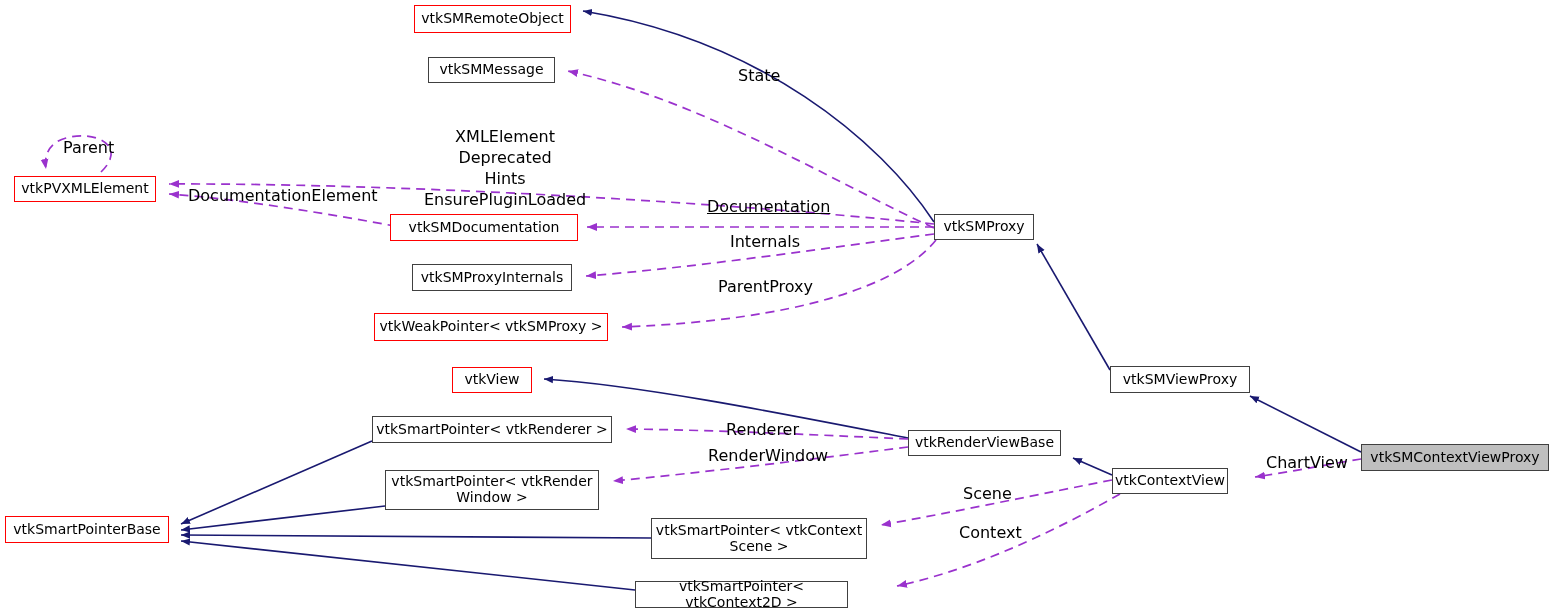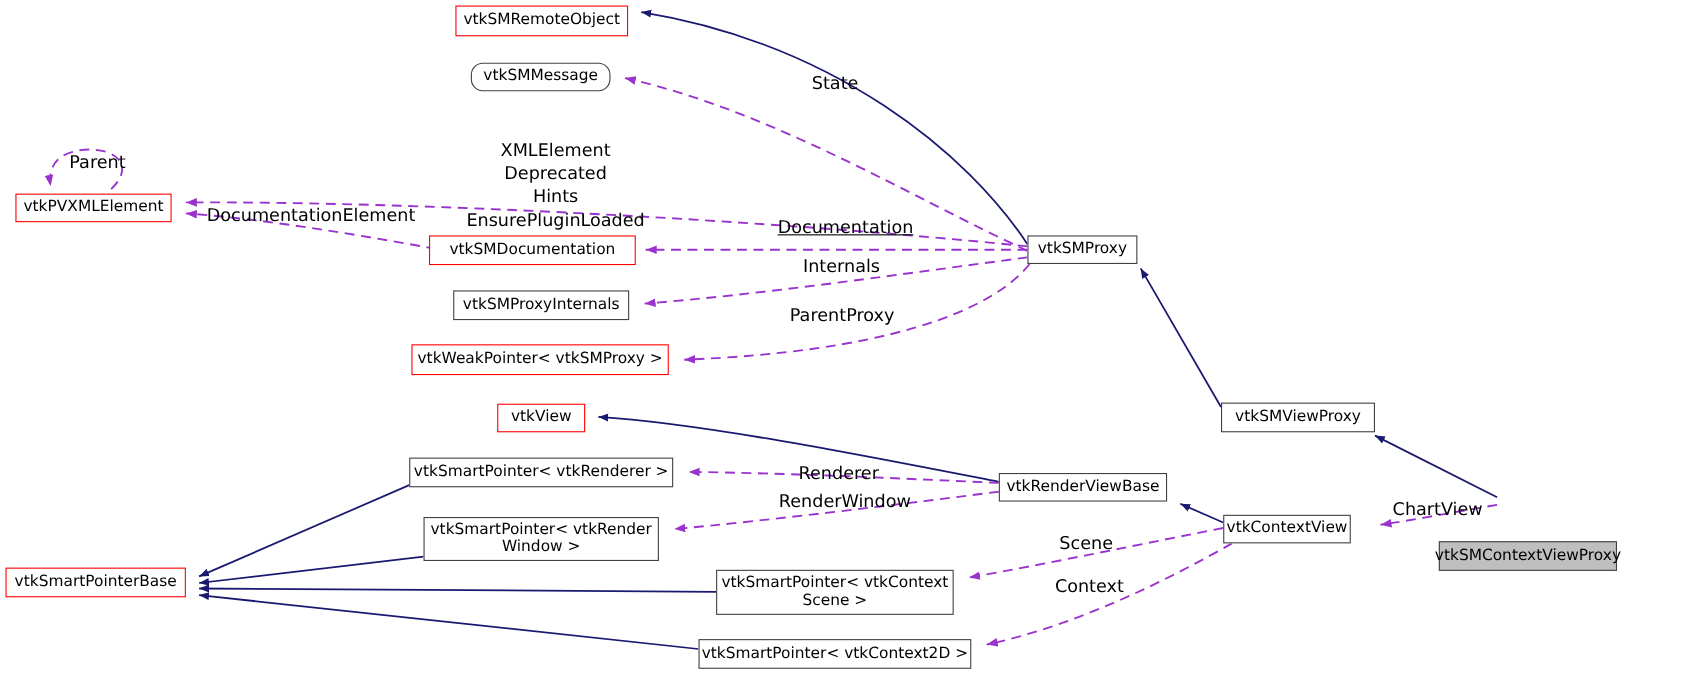--- a/index.html
+++ b/index.html
@@ -75,38 +75,38 @@
       <path d="M936,240 C900,285 800,320 622,327"></path>
       <path d="M908,439 C840,436 720,430 626,429"></path>
       <path d="M908,447 C830,457 700,473 613,481"></path>
       <path d="M1112,480 C1050,492 950,513 881,525"></path>
       <path d="M1120,494 C1060,528 980,568 897,586"></path>
       <path d="M1361,459 C1330,464 1290,472 1255,477"></path>
     </g>
   </svg>
 
   <div class="node red" style="left: 414px; top: 5px; width: 157px; height: 28px;">vtkSMRemoteObject</div>
-  <div class="node black" style="left: 428px; top: 57px; width: 127px; height: 26px; border-radius: 11px;">vtkSMMessage</div>
+  <div class="node black" style="left: 428px; top: 57px; width: 127px; height: 26px;">vtkSMMessage</div>
   <div class="node red" style="left: 14px; top: 176px; width: 142px; height: 26px;">vtkPVXMLElement</div>
   <div class="node red" style="left: 390px; top: 214px; width: 188px; height: 27px;">vtkSMDocumentation</div>
   <div class="node black" style="left: 412px; top: 264px; width: 160px; height: 27px;">vtkSMProxyInternals</div>
   <div class="node red" style="left: 374px; top: 313px; width: 234px; height: 28px;">vtkWeakPointer&lt; vtkSMProxy &gt;</div>
   <div class="node black" style="left: 934px; top: 214px; width: 100px; height: 26px;">vtkSMProxy</div>
   <div class="node red" style="left: 452px; top: 367px; width: 80px; height: 26px;">vtkView</div>
   <div class="node black" style="left: 372px; top: 416px; width: 240px; height: 27px;">vtkSmartPointer&lt; vtkRenderer &gt;</div>
   <div class="node black" style="left: 385px; top: 470px; width: 214px; height: 40px;">vtkSmartPointer&lt; vtkRender
 Window &gt;</div>
   <div class="node red" style="left: 5px; top: 516px; width: 164px; height: 27px;">vtkSmartPointerBase</div>
   <div class="node black" style="left: 651px; top: 518px; width: 216px; height: 41px;">vtkSmartPointer&lt; vtkContext
 Scene &gt;</div>
-  <div class="node black" style="left: 635px; top: 581px; width: 248px; height: 27px;">vtkSmartPointer&lt; vtkContext2D &gt;</div>
+  <div class="node black" style="left: 635px; top: 581px; width: 213px; height: 27px;">vtkSmartPointer&lt; vtkContext2D &gt;</div>
   <div class="node black" style="left: 908px; top: 430px; width: 153px; height: 26px;">vtkRenderViewBase</div>
   <div class="node black" style="left: 1112px; top: 468px; width: 116px; height: 26px;">vtkContextView</div>
   <div class="node black" style="left: 1110px; top: 366px; width: 140px; height: 27px;">vtkSMViewProxy</div>
-  <div class="node current" style="left: 1308px; top: 444px; width: 162px; height: 27px; margin-top: 48px;">vtkSMContextViewProxy</div>
+  <div class="node current" style="left: 1361px; top: 444px; width: 188px; height: 27px;">vtkSMContextViewProxy</div>
 
   <div class="elabel" style="left: 738px; top: 65px;">State</div>
   <div class="elabel" style="left: 63px; top: 137px;">Parent</div>
   <div class="elabel" style="left: 424px; top: 126px;">XMLElement
 Deprecated
 Hints
 EnsurePluginLoaded</div>
   <div class="elabel" style="left: 188px; top: 185px;">DocumentationElement</div>
   <div class="elabel" style="left: 707px; top: 196px; text-decoration: underline;">Documentation</div>
   <div class="elabel" style="left: 730px; top: 231px;">Internals</div>

